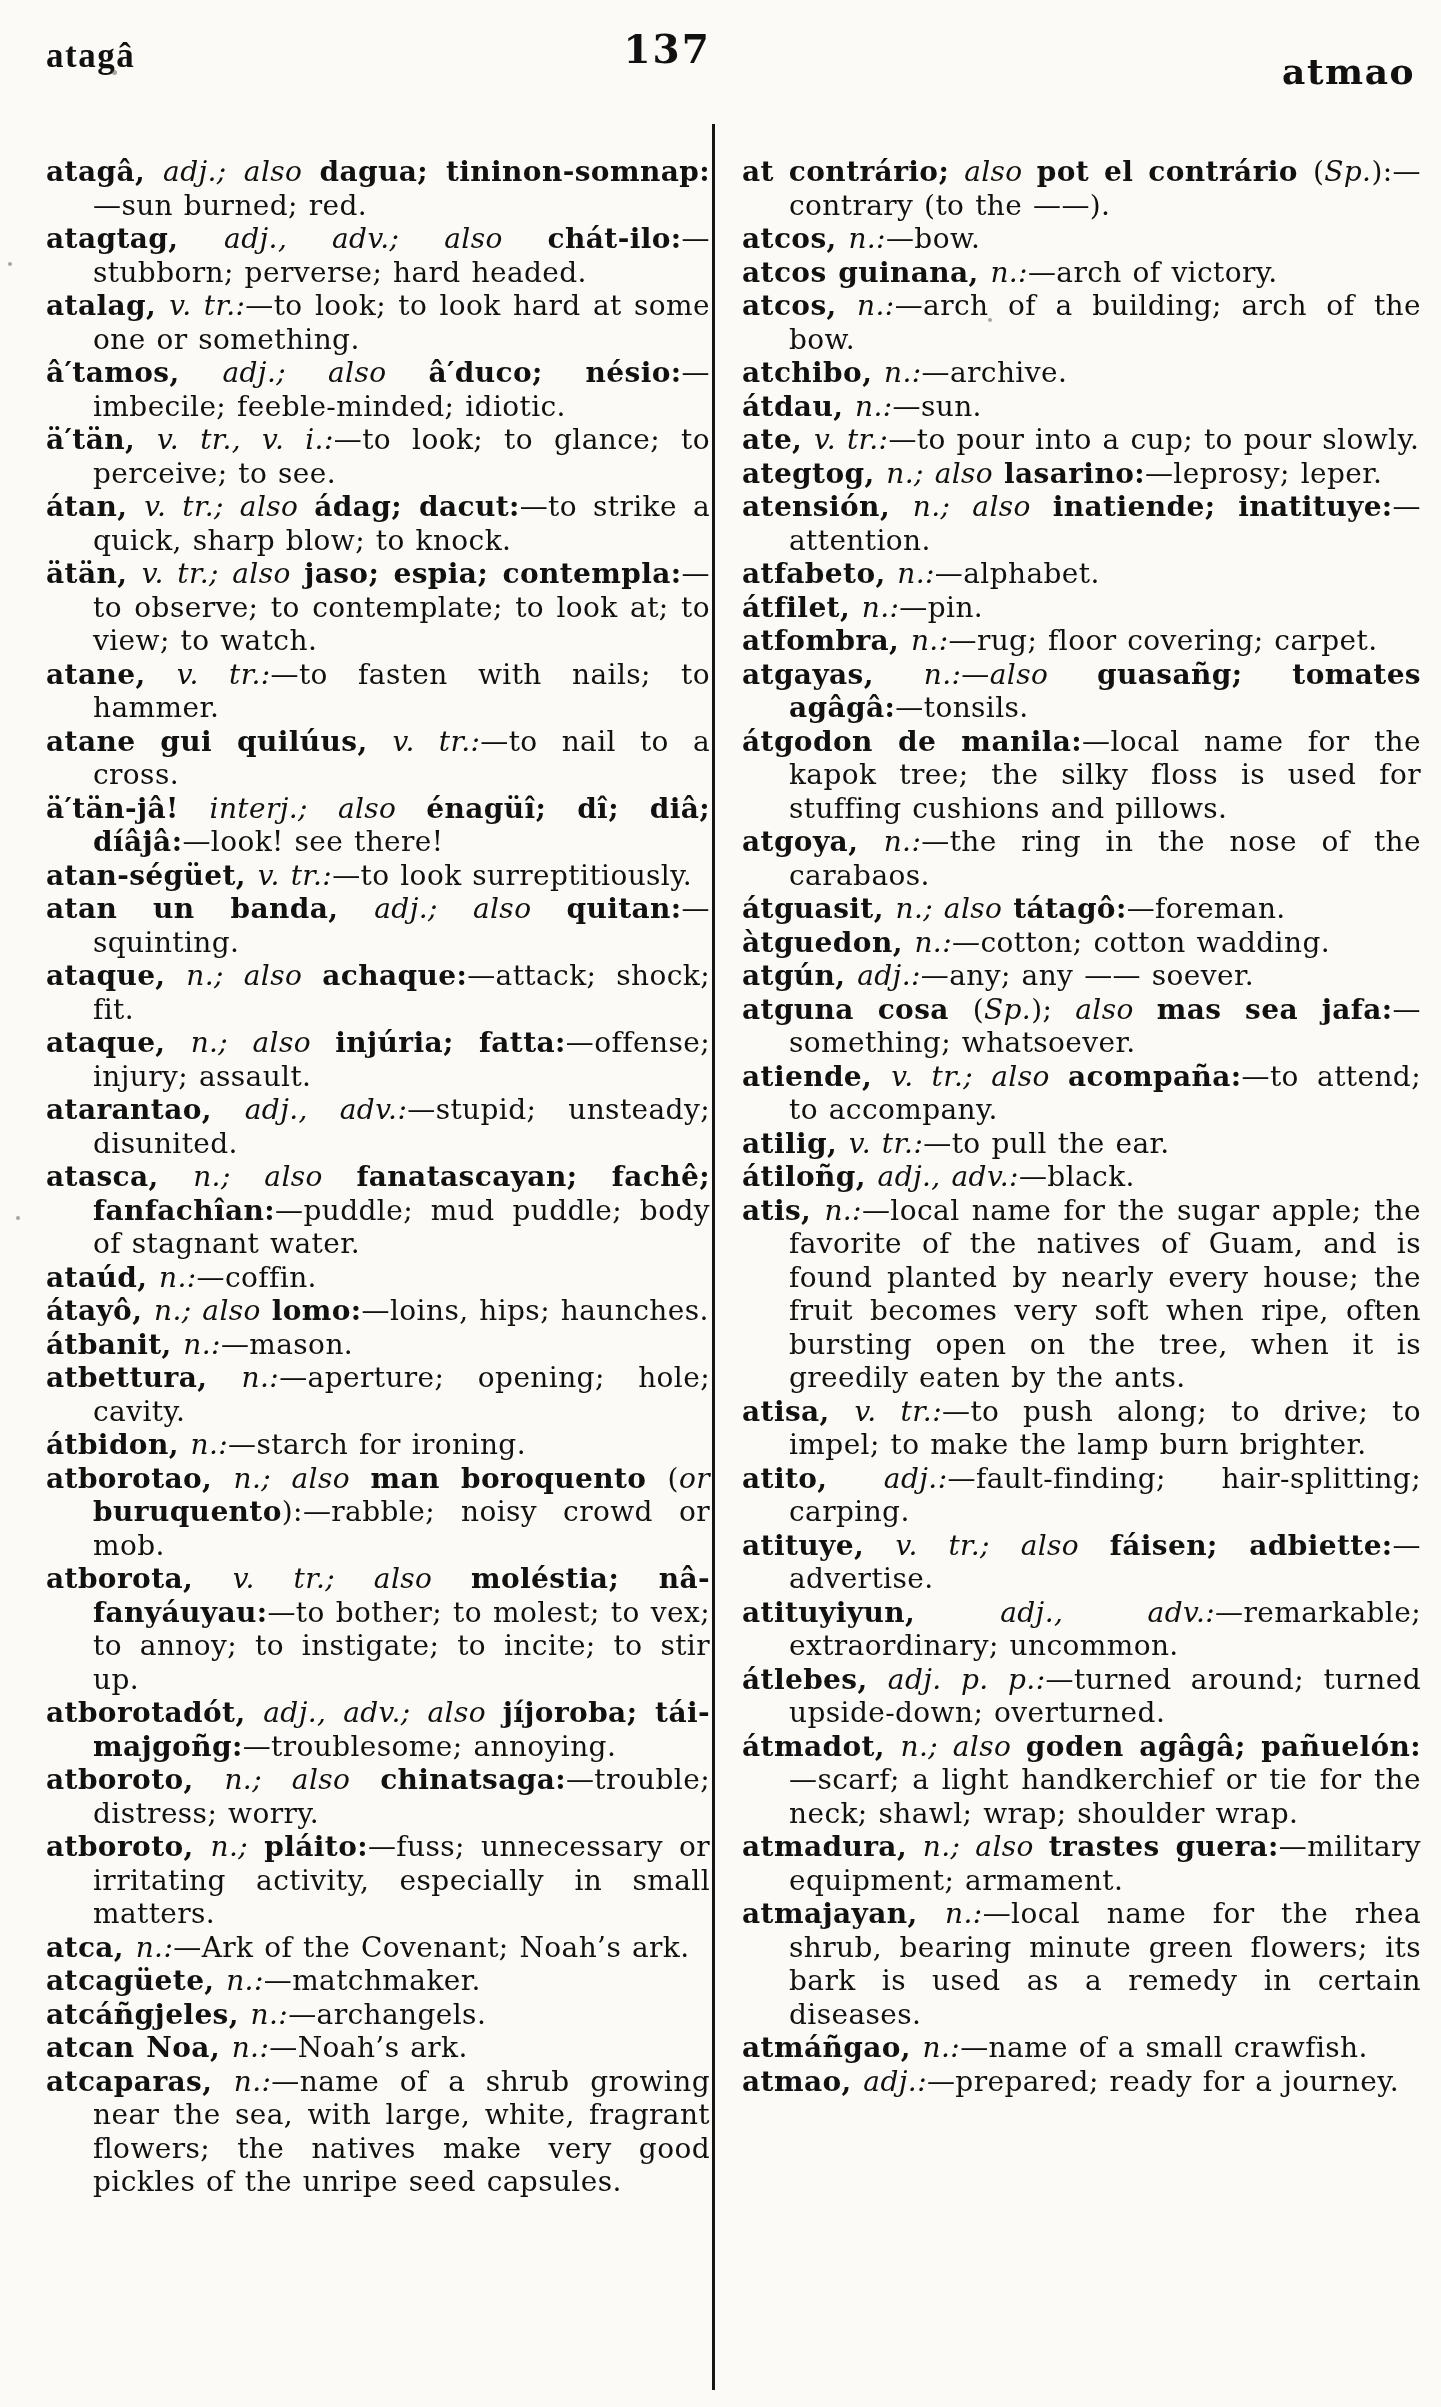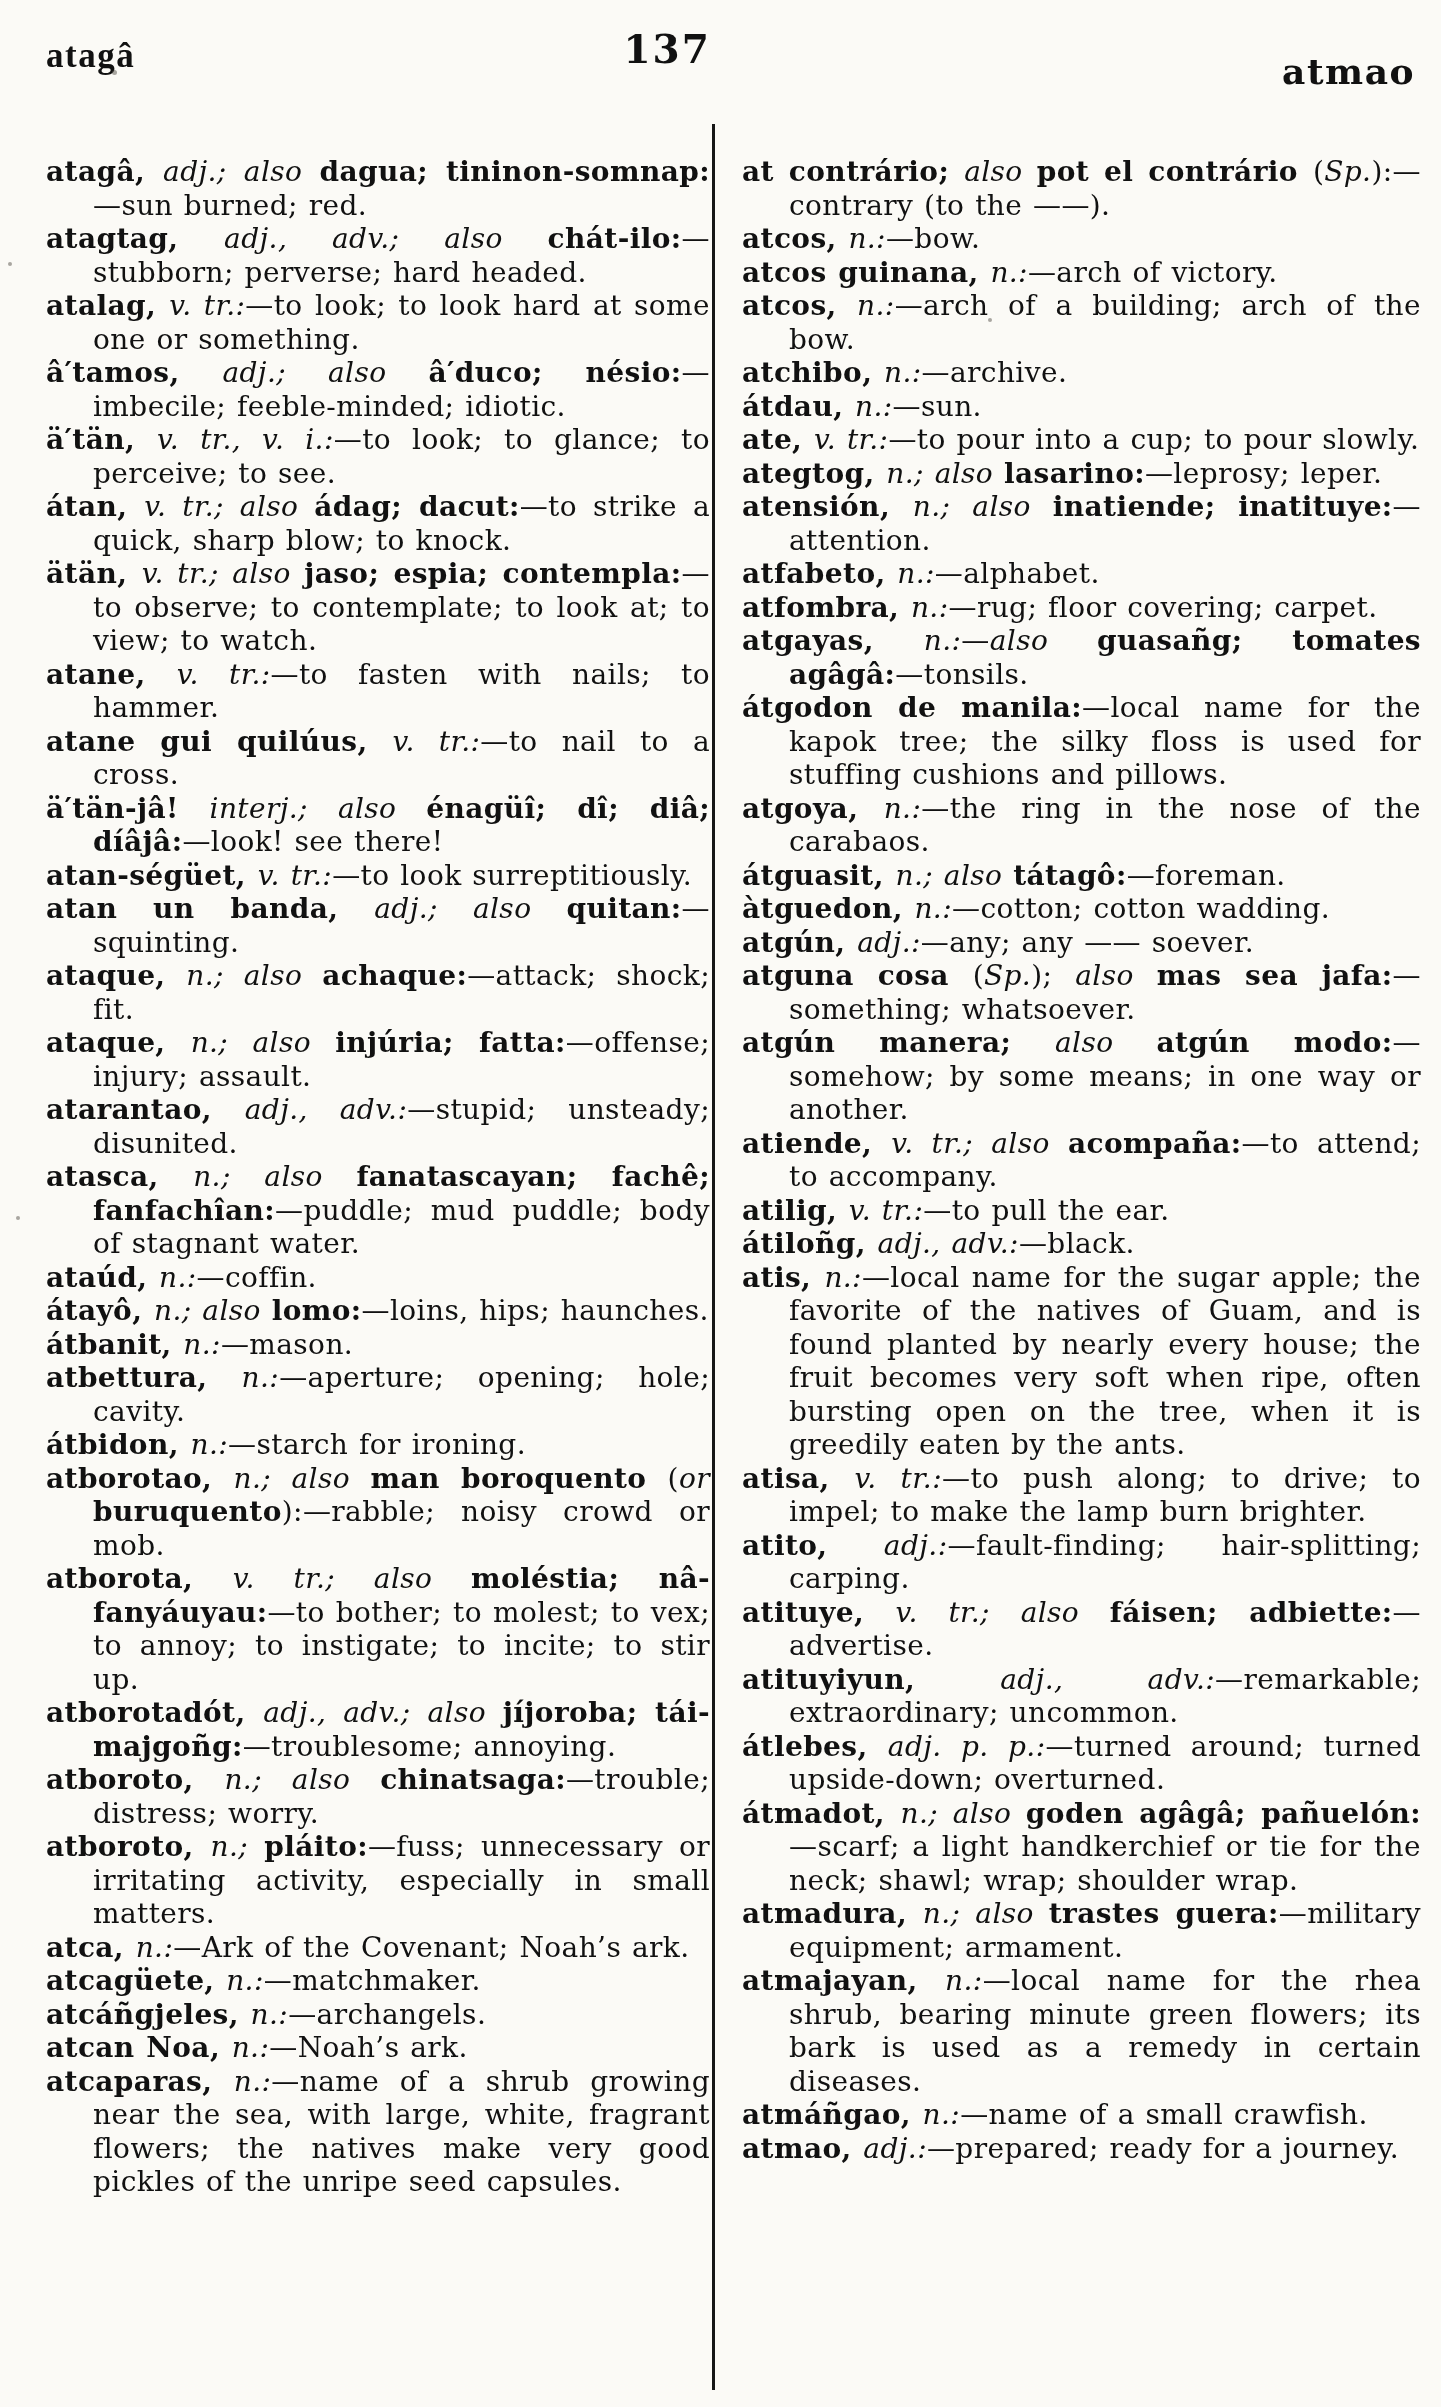--- a/index.html
+++ b/index.html
@@ -85,29 +85,29 @@
       <p class="entry"><span class="hw">at contrário; </span><span class="pos">also </span><span class="hw">pot el contrário </span><span>(</span><span class="pos">Sp.</span><span>):—contrary (to the ——).</span></p>
       <p class="entry"><span class="hw">atcos, </span><span class="pos">n.:</span><span>—bow.</span></p>
       <p class="entry"><span class="hw">atcos guinana, </span><span class="pos">n.:</span><span>—arch of victory.</span></p>
       <p class="entry"><span class="hw">atcos, </span><span class="pos">n.:</span><span>—arch of a building; arch of the bow.</span></p>
       <p class="entry"><span class="hw">atchibo, </span><span class="pos">n.:</span><span>—archive.</span></p>
       <p class="entry"><span class="hw">átdau, </span><span class="pos">n.:</span><span>—sun.</span></p>
       <p class="entry"><span class="hw">ate, </span><span class="pos">v. tr.:</span><span>—to pour into a cup; to pour slowly.</span></p>
       <p class="entry"><span class="hw">ategtog, </span><span class="pos">n.; also </span><span class="hw">lasarino:</span><span>—leprosy; leper.</span></p>
       <p class="entry"><span class="hw">atensión, </span><span class="pos">n.; also </span><span class="hw">inatiende; inatituye:</span><span>—attention.</span></p>
       <p class="entry"><span class="hw">atfabeto, </span><span class="pos">n.:</span><span>—alphabet.</span></p>
+      <p class="entry"><span class="hw">átfilet, </span><span class="pos">n.:</span><span>—pin.</span></p>
       <p class="entry"><span class="hw">atfombra, </span><span class="pos">n.:</span><span>—rug; floor covering; carpet.</span></p>
       <p class="entry"><span class="hw">atgayas, </span><span class="pos">n.:</span><span>—</span><span class="pos">also </span><span class="hw">guasañg; tomates agâgâ:</span><span>—tonsils.</span></p>
       <p class="entry"><span class="hw">átgodon de manila:</span><span>—local name for the kapok tree; the silky floss is used for stuffing cushions and pillows.</span></p>
       <p class="entry"><span class="hw">atgoya, </span><span class="pos">n.:</span><span>—the ring in the nose of the carabaos.</span></p>
       <p class="entry"><span class="hw">átguasit, </span><span class="pos">n.; also </span><span class="hw">tátagô:</span><span>—foreman.</span></p>
       <p class="entry"><span class="hw">àtguedon, </span><span class="pos">n.:</span><span>—cotton; cotton wadding.</span></p>
       <p class="entry"><span class="hw">atgún, </span><span class="pos">adj.:</span><span>—any; any —— soever.</span></p>
       <p class="entry"><span class="hw">atguna cosa </span><span>(</span><span class="pos">Sp.</span><span>); </span><span class="pos">also </span><span class="hw">mas sea jafa:</span><span>—something; whatsoever.</span></p>
-      <p class="entry"><span class="hw">atgún manera; </span><span class="pos">also </span><span class="hw">atgún modo:</span><span>—somehow; by some means; in one way or another.</span></p>
       <p class="entry"><span class="hw">atiende, </span><span class="pos">v. tr.; also </span><span class="hw">acompaña:</span><span>—to attend; to accompany.</span></p>
       <p class="entry"><span class="hw">atilig, </span><span class="pos">v. tr.:</span><span>—to pull the ear.</span></p>
       <p class="entry"><span class="hw">átiloñg, </span><span class="pos">adj., adv.:</span><span>—black.</span></p>
       <p class="entry"><span class="hw">atis, </span><span class="pos">n.:</span><span>—local name for the sugar apple; the favorite of the natives of Guam, and is found planted by nearly every house; the fruit becomes very soft when ripe, often bursting open on the tree, when it is greedily eaten by the ants.</span></p>
       <p class="entry"><span class="hw">atisa, </span><span class="pos">v. tr.:</span><span>—to push along; to drive; to impel; to make the lamp burn brighter.</span></p>
       <p class="entry"><span class="hw">atito, </span><span class="pos">adj.:</span><span>—fault-finding; hair-splitting; carping.</span></p>
       <p class="entry"><span class="hw">atituye, </span><span class="pos">v. tr.; also </span><span class="hw">fáisen; adbiette:</span><span>—advertise.</span></p>
       <p class="entry"><span class="hw">atituyiyun, </span><span class="pos">adj., adv.:</span><span>—remarkable; extraordinary; uncommon.</span></p>
       <p class="entry"><span class="hw">átlebes, </span><span class="pos">adj. p. p.:</span><span>—turned around; turned upside-down; overturned.</span></p>
       <p class="entry"><span class="hw">átmadot, </span><span class="pos">n.; also </span><span class="hw">goden agâgâ; pañuelón:</span><span>—scarf; a light handkerchief or tie for the neck; shawl; wrap; shoulder wrap.</span></p>

